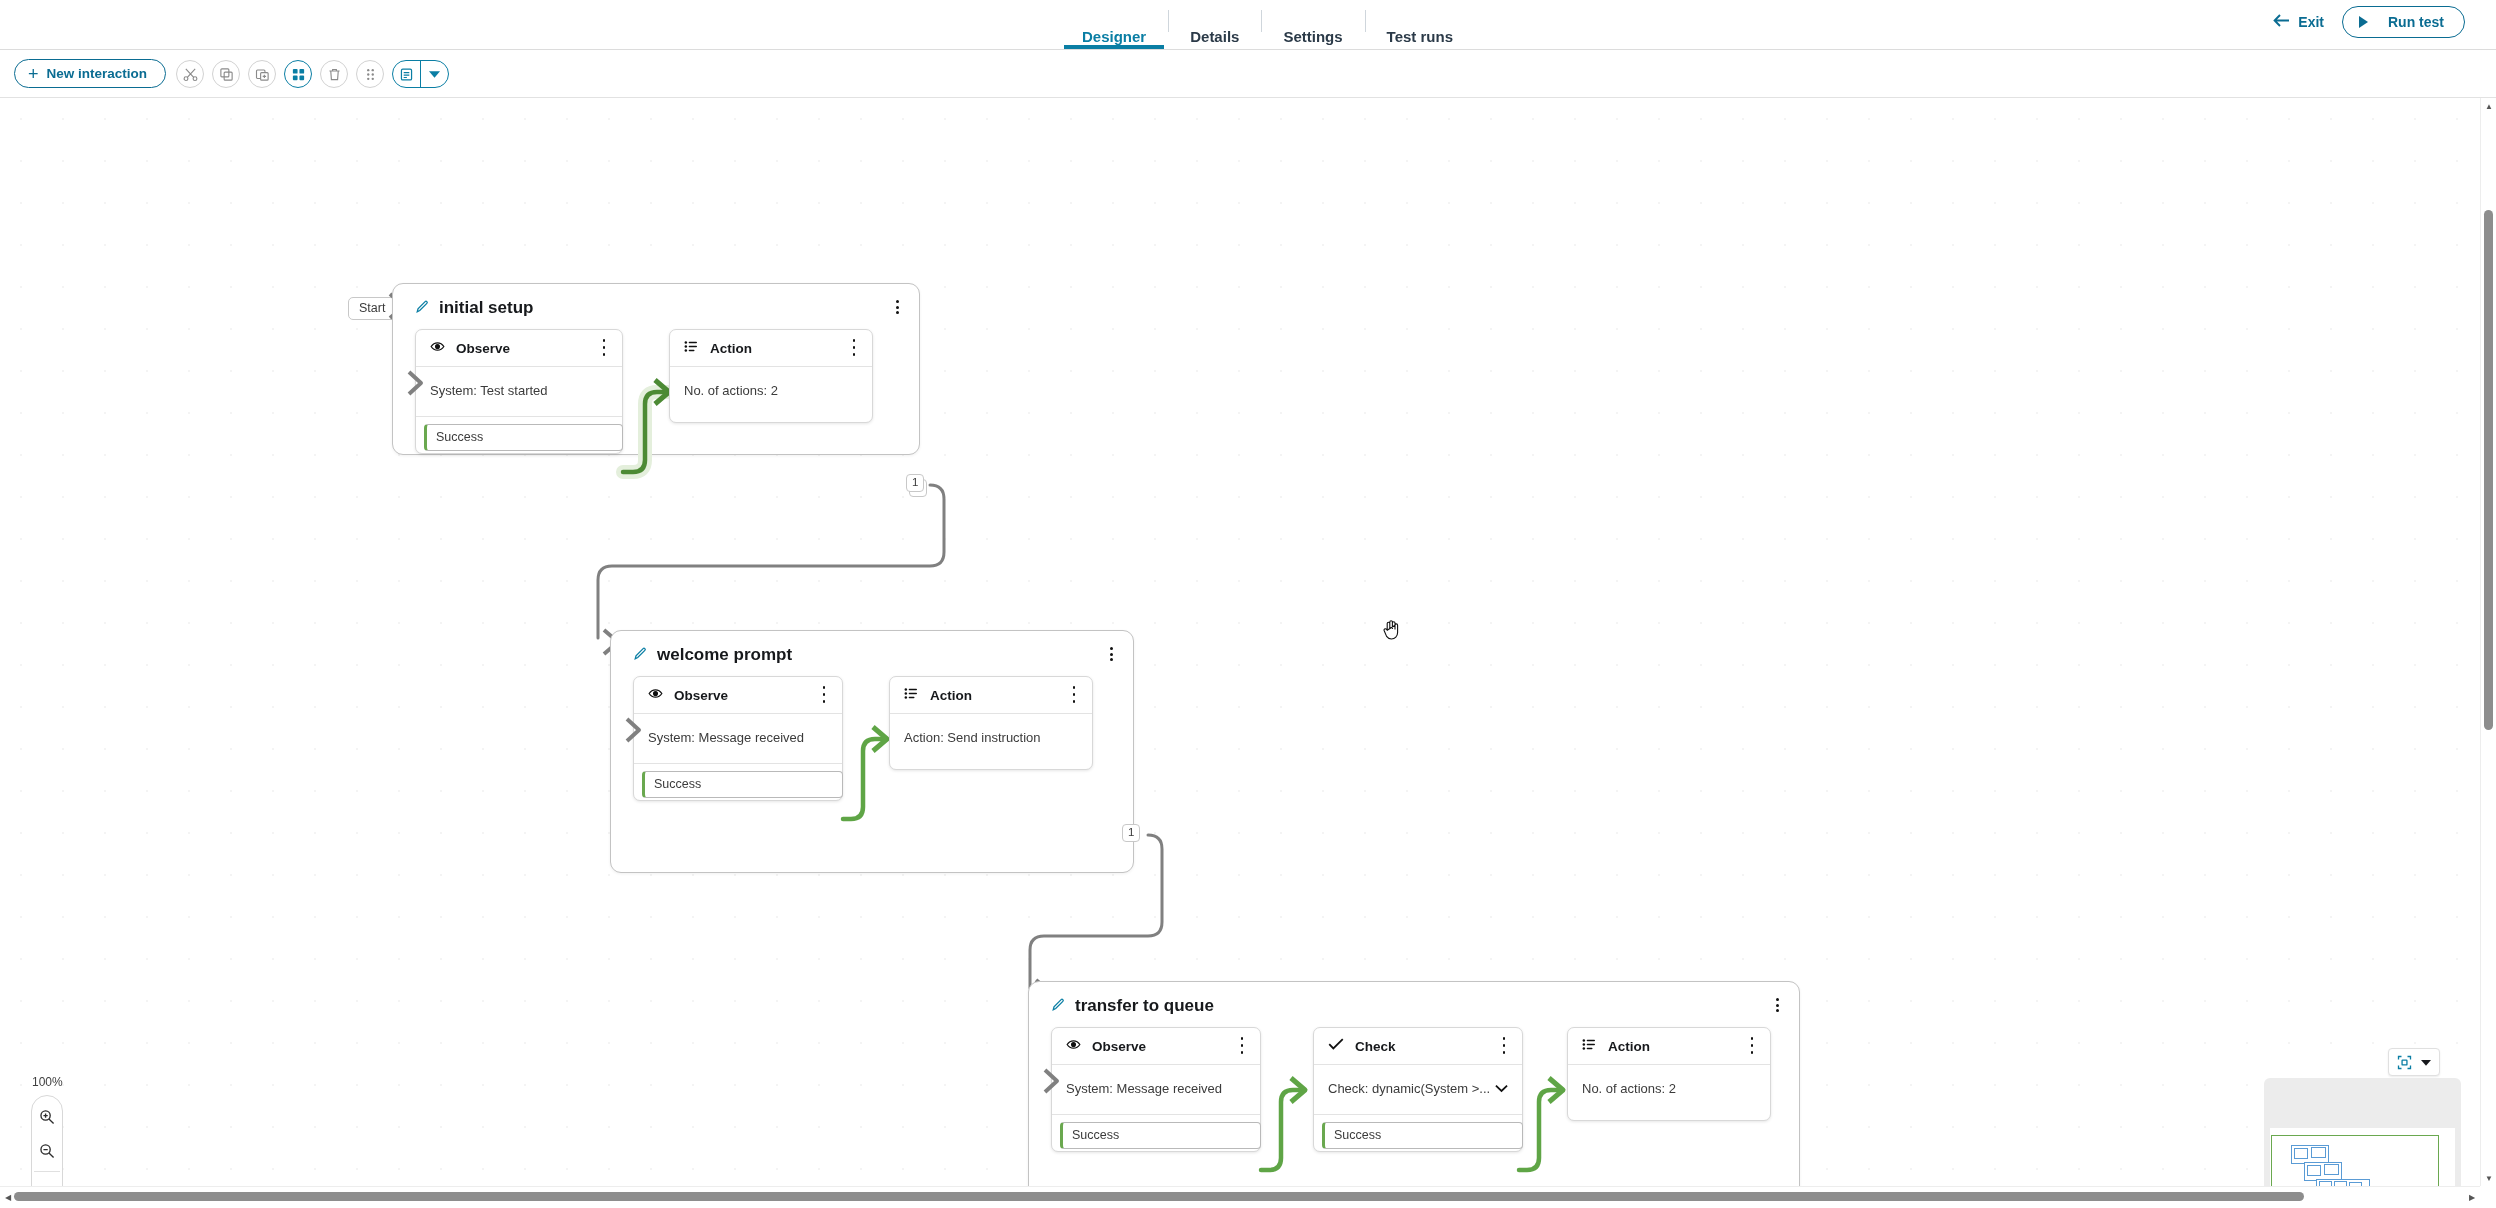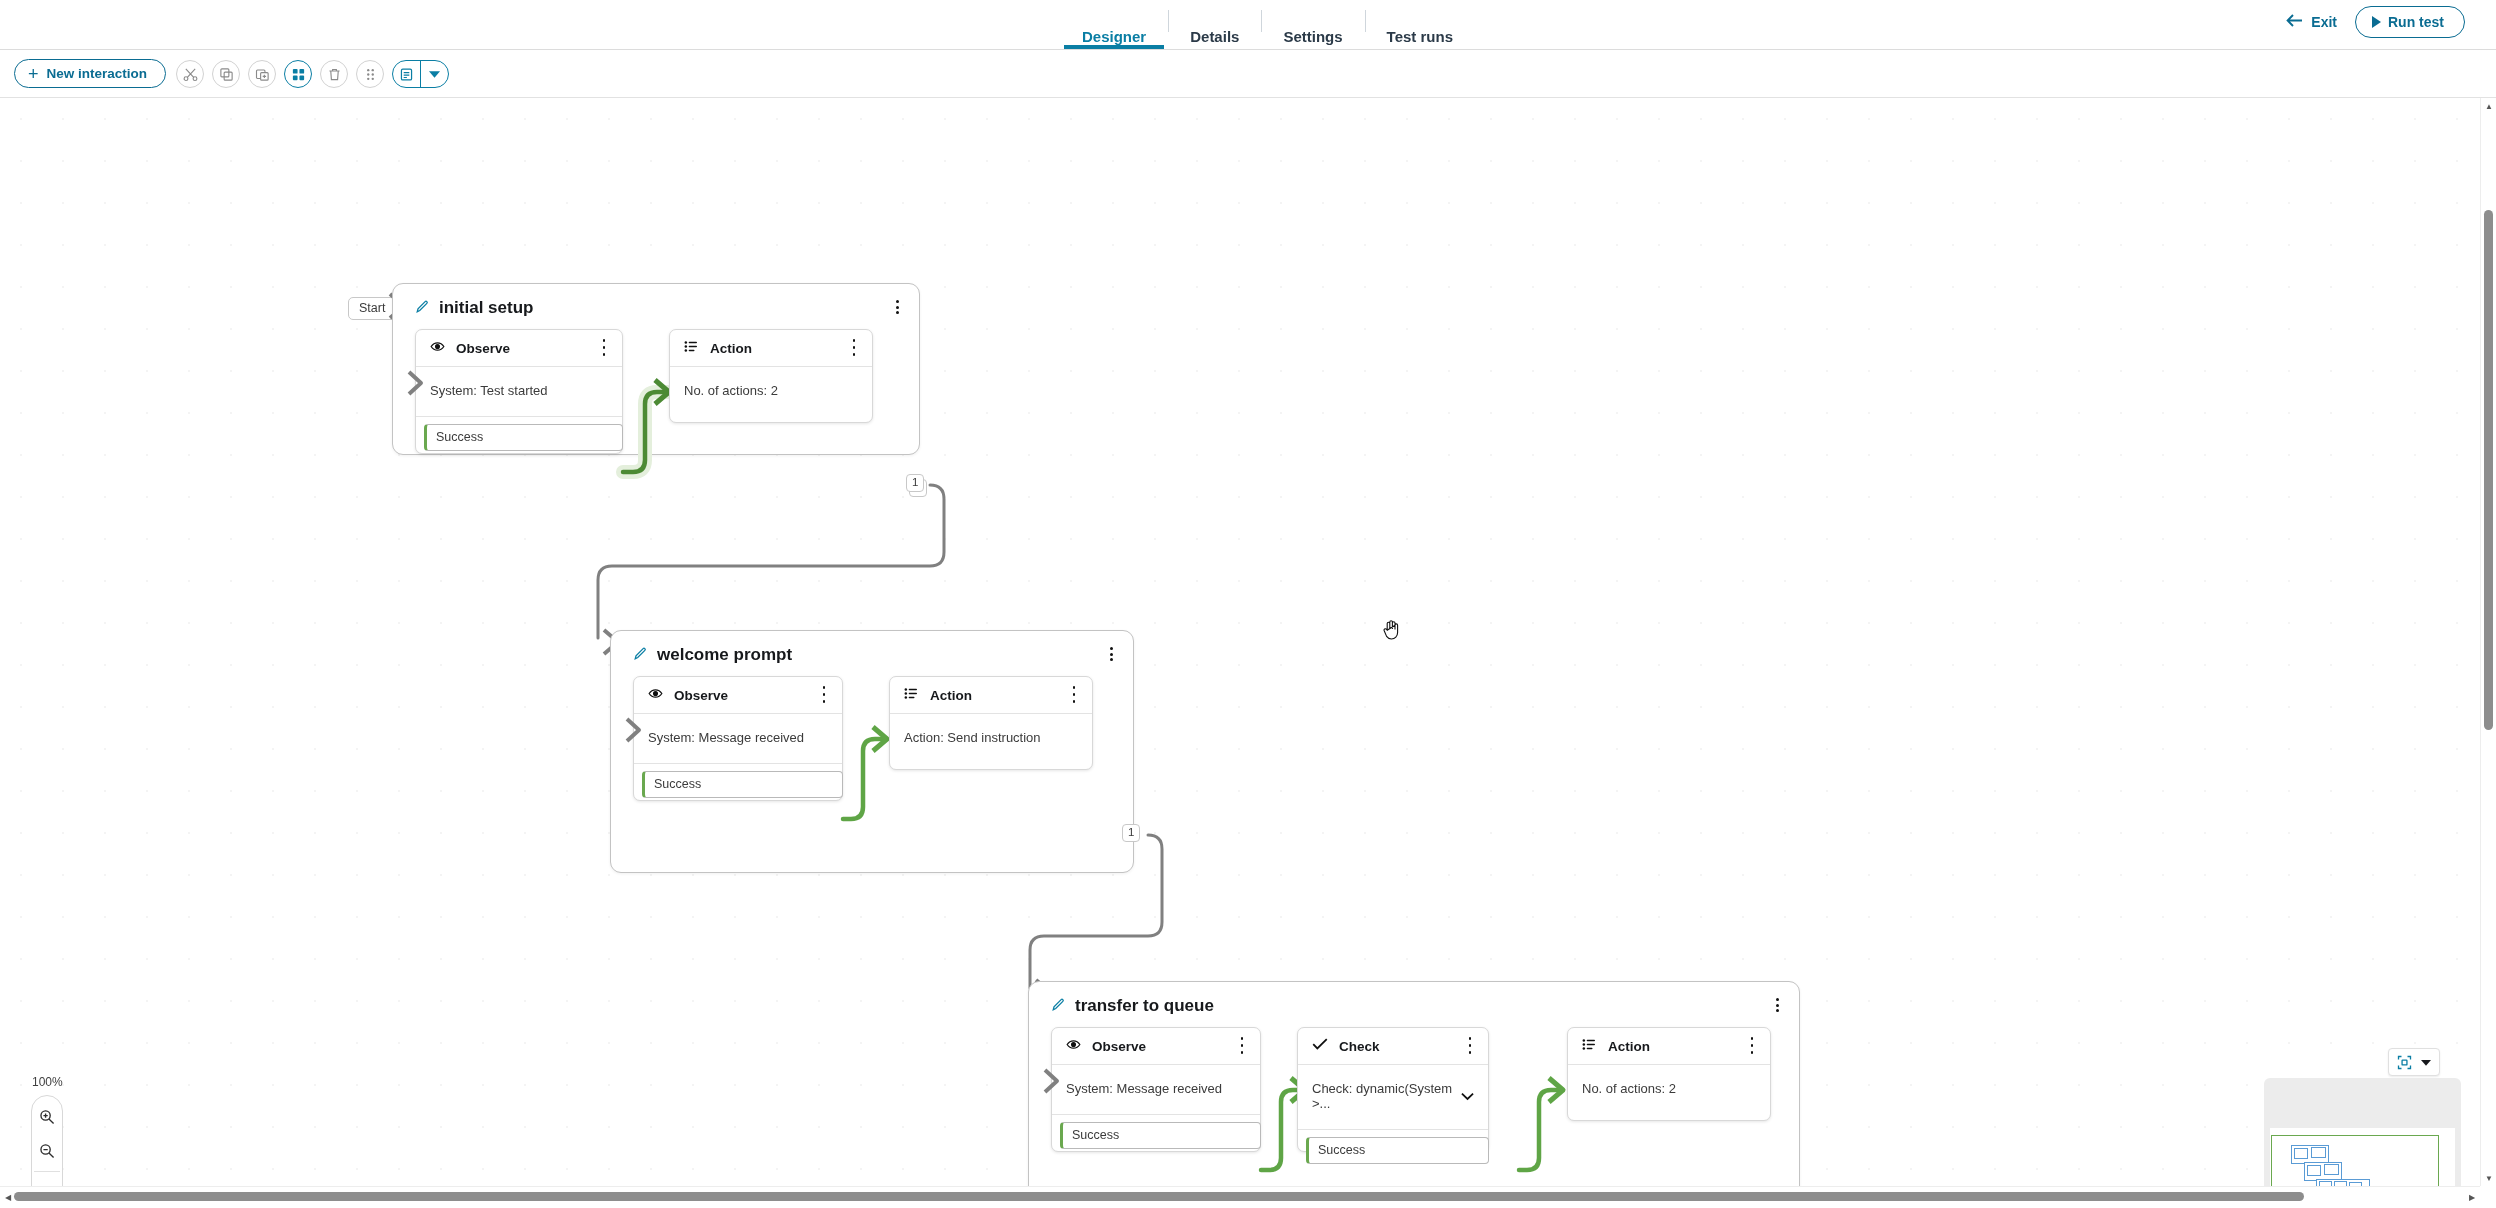--- a/index.html
+++ b/index.html
@@ -48,21 +48,21 @@
 
   #topbar-right {
     position:absolute; right: 31px; top: 6px; display:flex; align-items:center; gap:14px;
   }
   .exit-btn {
     display:flex; align-items:center; gap:8px; color:#0a6c92; font-size:14px;
     font-weight:600; cursor:pointer; background:none; border:none;
     font-family: inherit; padding: 6px 4px;
   }
   .run-btn {
-    display:flex; align-items:center; gap:7px;
+    display:flex; align-items:center; gap:20px;
     border: 1px solid #0a6c92; border-radius: 18px; background:#fff;
     color:#0a6c92; font-size:14px; font-weight:700; padding: 7px 20px 7px 16px;
     cursor:pointer; font-family: inherit;
   }
   .tri-right {
     width:0;height:0;border-left:9px solid #0a6c92;
     border-top:6px solid transparent;border-bottom:6px solid transparent;
   }
 
   
@@ -642,21 +642,21 @@
       </div>
       <div class="card-body">System: Message received</div>
       <div class="result-row">
         <div class="result-pill">Success</div>
       </div>
       <svg class="in-arrow" style="left:-9px; top:40px;">
         <path d="M2 2 L14 13 L2 24" stroke="#808080" stroke-width="4" fill="none" stroke-linejoin="round"></path>
       </svg>
     </div>
 
-    <div class="card" style="left:268px; top:45px; width:192px; height:125px;">
+    <div class="card" style="left:284px; top:45px; width:210px; height:125px;">
       <div class="card-head">
         <span>
           <svg width="16" height="14" viewBox="0 0 18 14" fill="none" stroke="#111" stroke-width="2">
             <path d="M1.4 7.2L6 12 16.6 1.6"></path>
           </svg>
         </span>
         <span class="card-title">Check</span>
         <div class="card-kebab">
             <i></i>
             <i></i>

